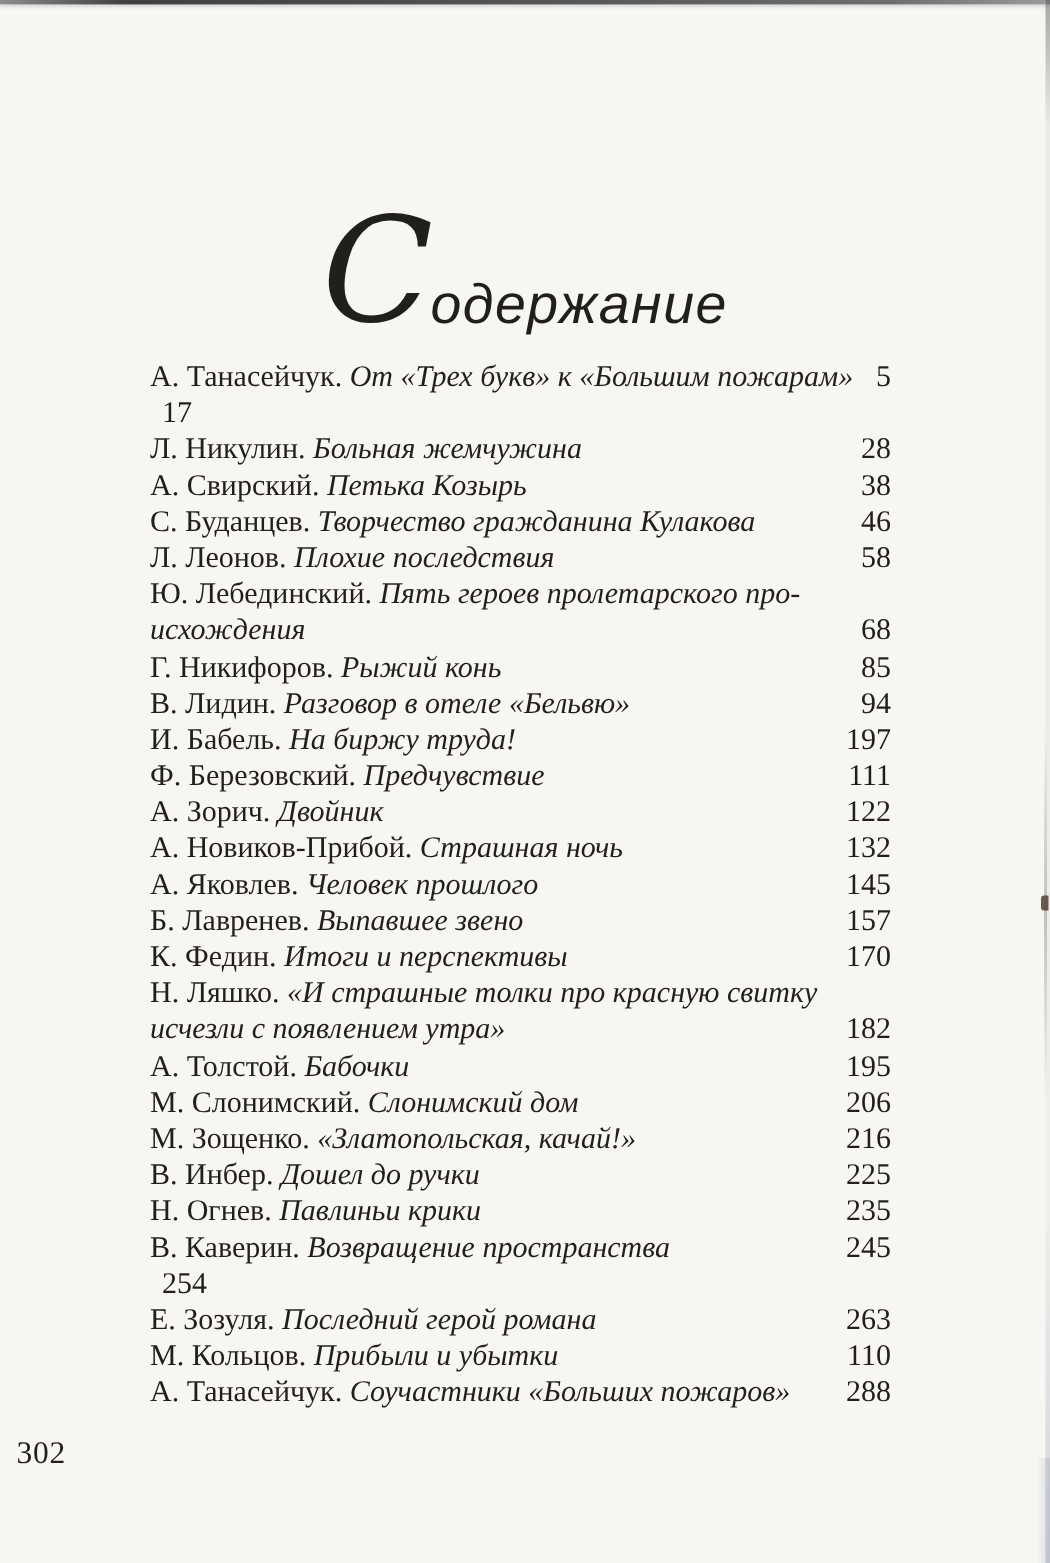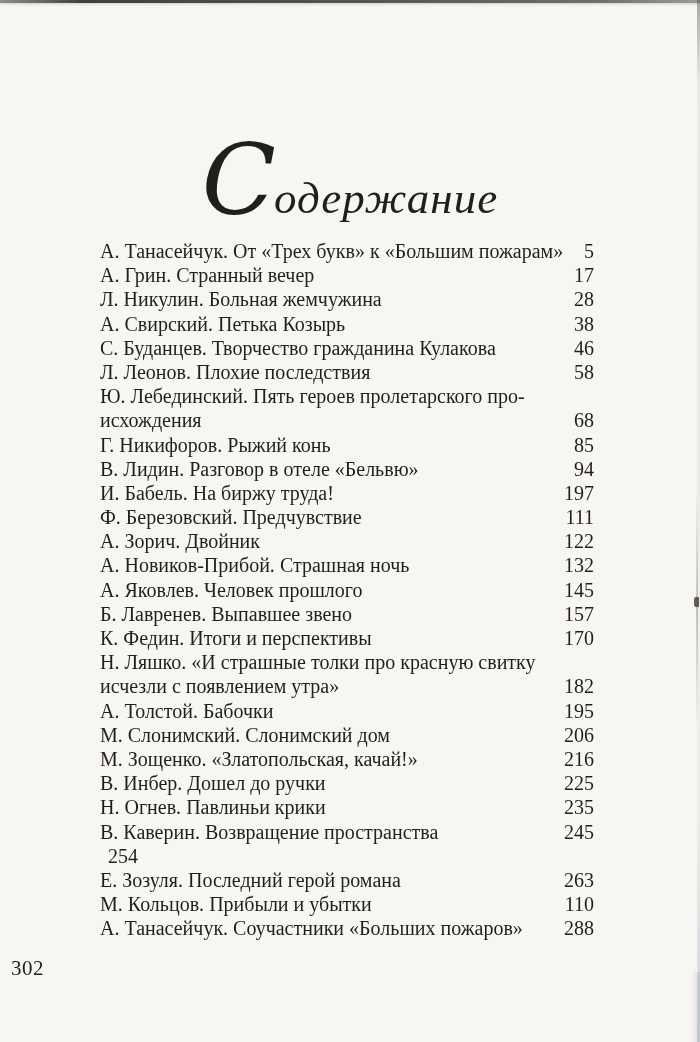--- a/index.html
+++ b/index.html
@@ -46,35 +46,35 @@
     position:absolute;left:185px;top:92px;width:330px;height:132px;
     margin:0;font-weight:400;font-style:italic;
     display:flex;align-items:flex-end;justify-content:center;
     white-space:nowrap;
   }
   .title .cap{
     font-size:97px;line-height:.9;letter-spacing:-2px;
     font-family:"DejaVu Serif",serif;
   }
   .title .rest{
-    font-size:45px;letter-spacing:1px;
-    font-family:Liberation Serif, serif;
+    font-size:37px;letter-spacing:1px;
+    font-family:Liberation Sans, sans-serif;
   }
   
   .toc{
     position:absolute;left:100px;top:239px;width:494px;
     font-size:20px;
   }
   .row{
     display:flex;justify-content:space-between;align-items:baseline;
     height:24.2px;line-height:24.2px;white-space:nowrap;
   }
   .txt{flex:0 1 auto;overflow:visible;}
   .author{font-style:normal;}
-  .ital{}
+  .ital{font-style:italic;}
   .pg{flex:0 0 auto;padding-left:8px;text-align:right;font-style:normal;}
   
   .folio{
     position:absolute;top:956px;left:0;width:560px;
     text-align:left;font-size:21px;letter-spacing:.5px;
     padding-left:11px;box-sizing:border-box;
   }
 </style>
 </head>
 <body>
@@ -90,21 +90,20 @@
       <span class="cap">С</span>
       <span class="rest">одержание</span>
     </h1>
 
   <div class="toc" id="toc">
       <div class="row">
         <span class="txt"><span class="author">А. Танасейчук. </span><span class="ital">От «Трех букв» к «Большим пожарам»</span></span>
         <span class="pg">5</span>
       </div>
       <div class="row">
-        <span class="txt"><span class="author">А. Грин. </span><span class="ital">Странный вечер</span></span>
         <span class="pg">17</span>
       </div>
       <div class="row">
         <span class="txt"><span class="author">Л. Никулин. </span><span class="ital">Больная жемчужина</span></span>
         <span class="pg">28</span>
       </div>
       <div class="row">
         <span class="txt"><span class="author">А. Свирский. </span><span class="ital">Петька Козырь</span></span>
         <span class="pg">38</span>
       </div>

